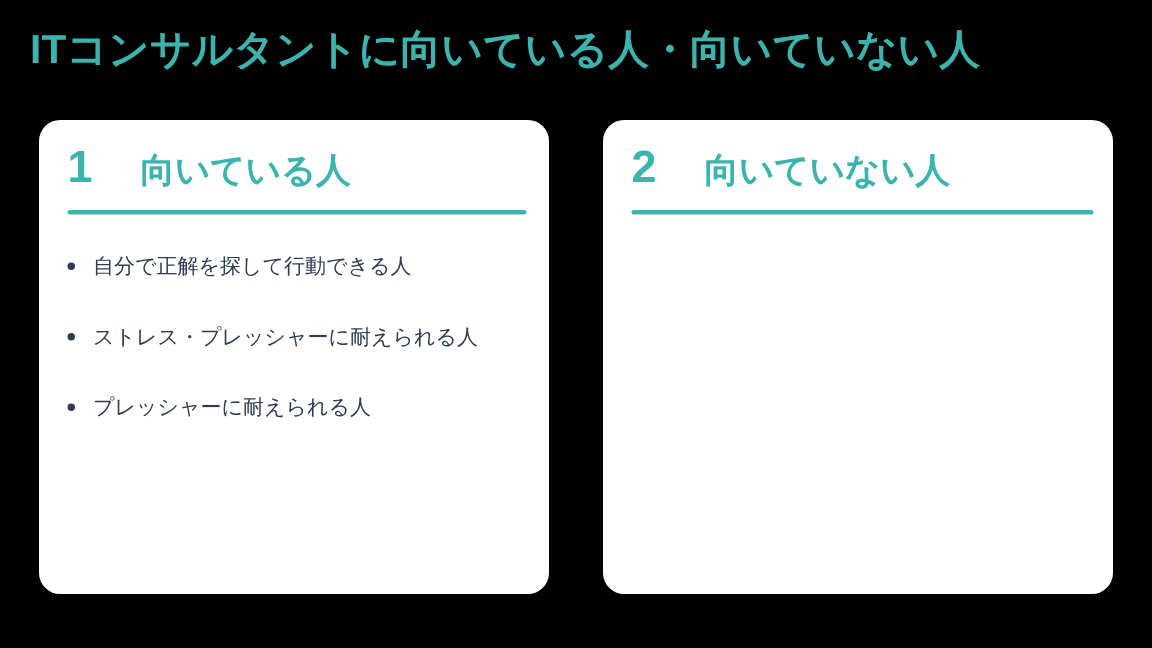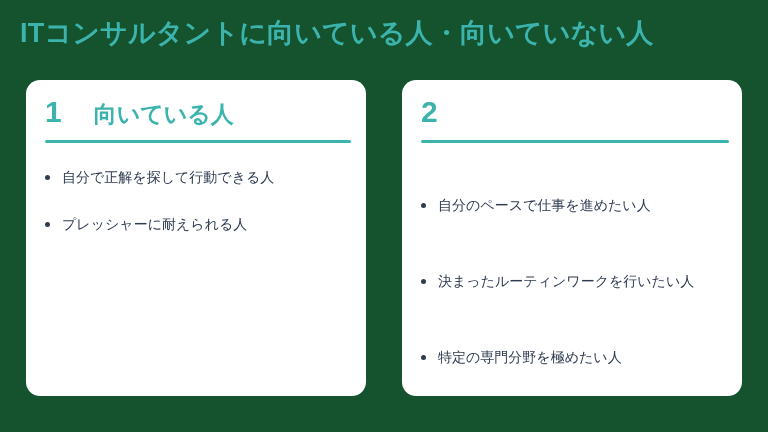--- a/index.html
+++ b/index.html
@@ -10,21 +10,21 @@
     width: 768px;
     height: 432px;
     background: #e9f7f7;
     font-family: "Liberation Sans", "DejaVu Sans", sans-serif;
     overflow: hidden;
     position: relative;
   }
   .slide {
     position: absolute;
     inset: 0;
-    background: #14532d;
+    background: #000000;
   }
   .slide-title {
     position: absolute;
     left: 20px;
     top: 17px;
     font-size: 27px;
     font-weight: bold;
     color: #3cb4ad;
     letter-spacing: 0.2px;
     white-space: nowrap;
@@ -133,40 +133,31 @@
         <span class="card-title">向いている人</span>
       </div>
       <div class="card-rule"></div>
       <ul class="bullet-list">
         <li class="bullet-item">
           <span class="bullet-dot"></span>
           <span class="bullet-text">自分で正解を探して行動できる人</span>
         </li>
         <li class="bullet-item">
           <span class="bullet-dot"></span>
+          <span class="bullet-text">ストレス・プレッシャーに耐えられる人</span>
+        </li>
+        <li class="bullet-item">
+          <span class="bullet-dot"></span>
           <span class="bullet-text">プレッシャーに耐えられる人</span>
         </li>
       </ul>
     </div>
 
     <div class="card card-right">
       <div class="card-head">
         <span class="card-num">2</span>
+        <span class="card-title">向いていない人</span>
       </div>
       <div class="card-rule"></div>
-      <ul class="bullet-list">
-        <li class="bullet-item">
-          <span class="bullet-dot"></span>
-          <span class="bullet-text">自分のペースで仕事を進めたい人</span>
-        </li>
-        <li class="bullet-item">
-          <span class="bullet-dot"></span>
-          <span class="bullet-text">決まったルーティンワークを行いたい人</span>
-        </li>
-        <li class="bullet-item">
-          <span class="bullet-dot"></span>
-          <span class="bullet-text">特定の専門分野を極めたい人</span>
-        </li>
-      </ul>
     </div>
 
   </div>
 </div>
 
 </body></html>

